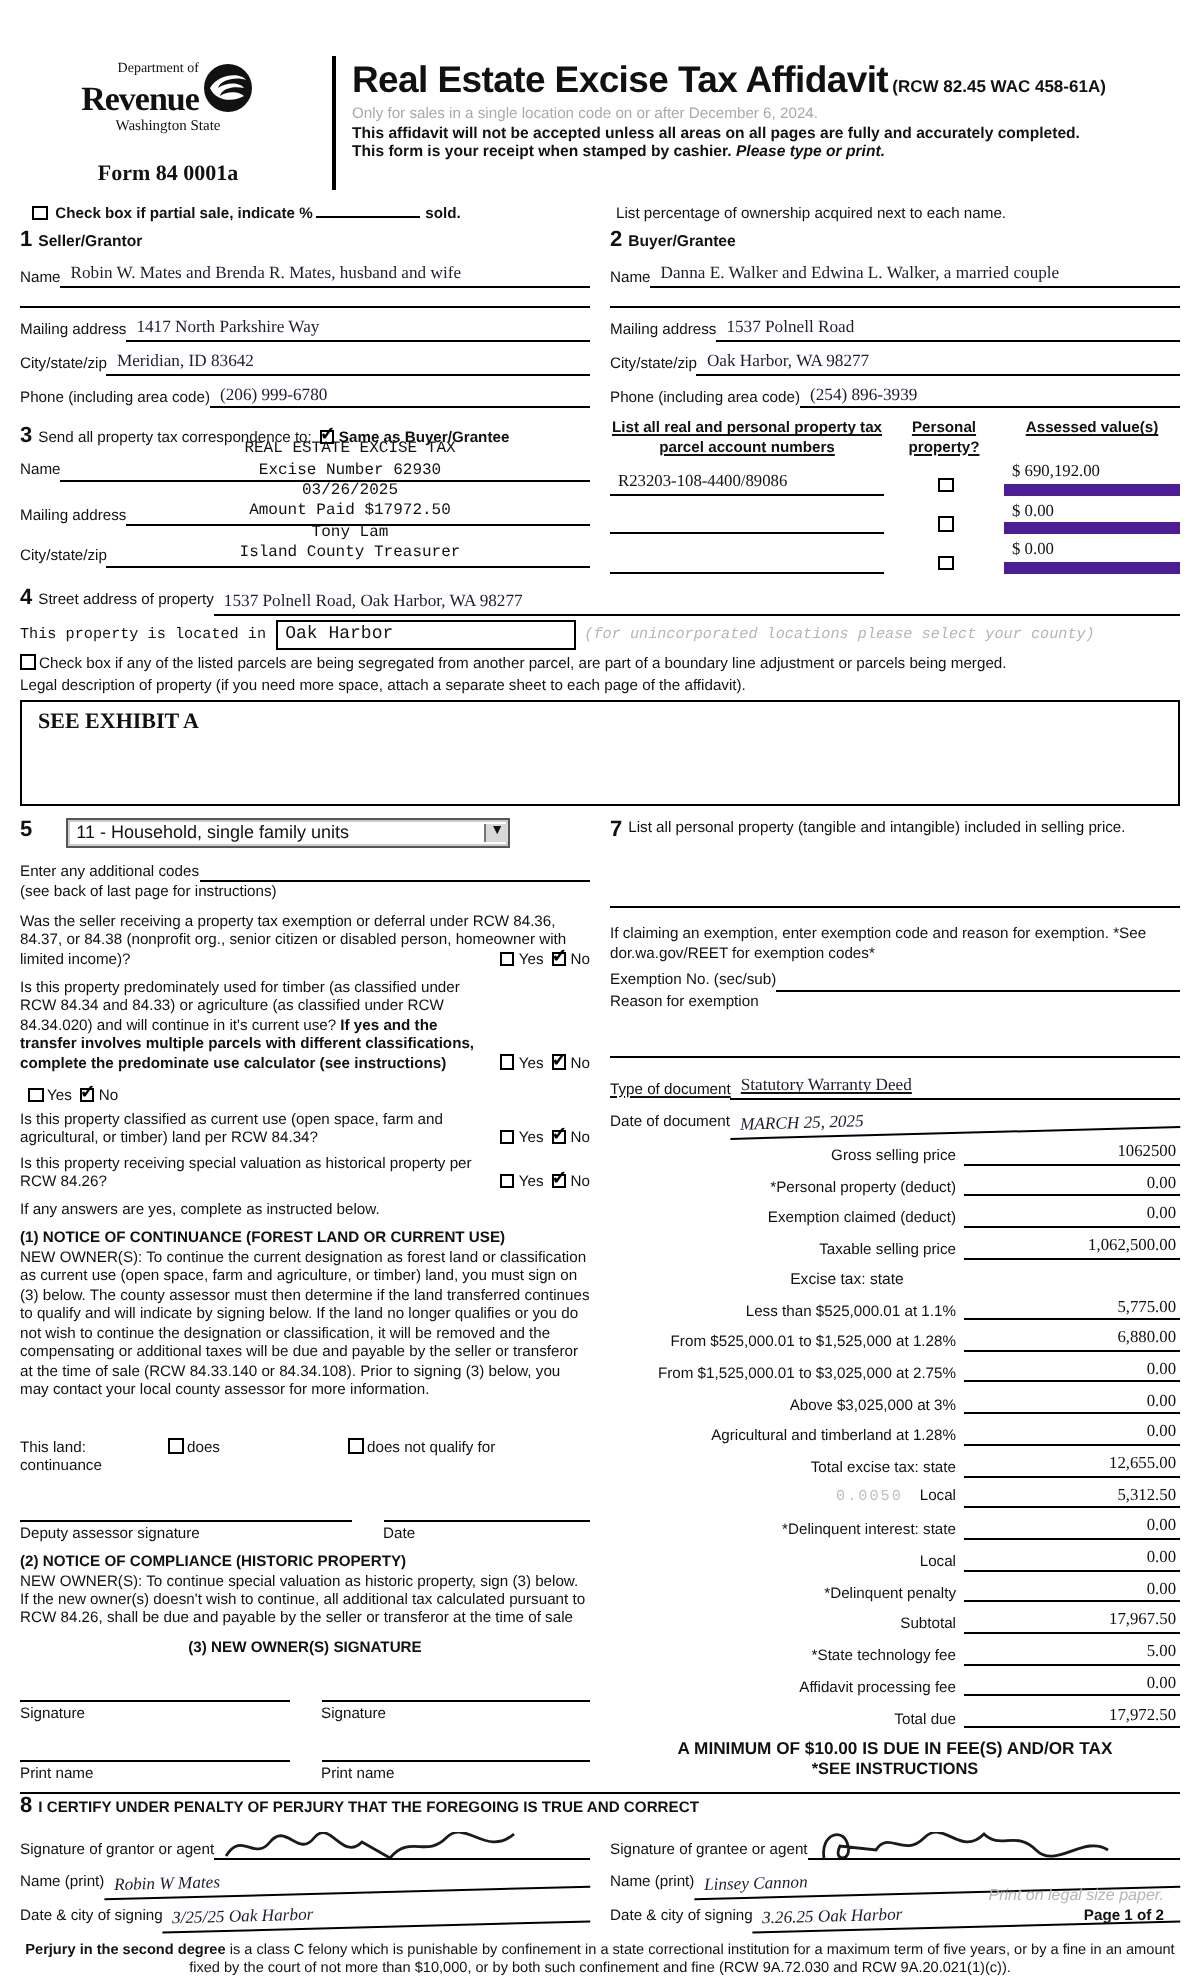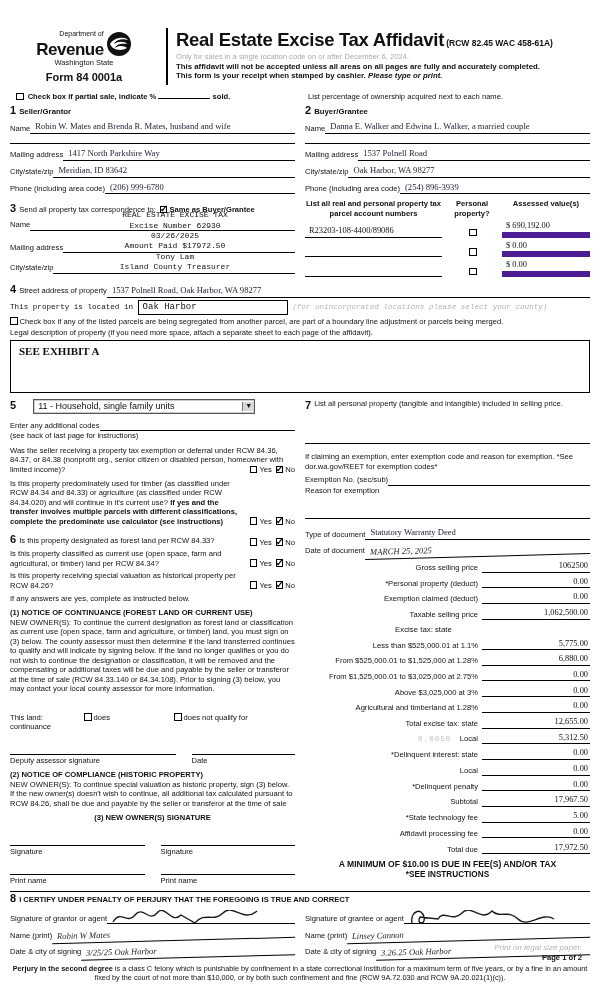--- a/index.html
+++ b/index.html
@@ -2,26 +2,26 @@
 <html><head>
 <meta charset="utf-8">
 <style>
   * { margin:0; padding:0; box-sizing:border-box; }
   body { background:#e8e8e8; font-family:"Liberation Sans", sans-serif; }
   .page { width:600px; height:988px; background:#fff; margin:0 auto; position:relative;
           padding:28px 10px 0 10px; color:#111; font-size:7.6px; line-height:1.25; overflow:hidden; }
 
   
   .hdr { display:flex; align-items:flex-start; }
-  .hdr-left { width:148px; text-align:center; padding-top:2px; }
+  .hdr-left { width:148px; text-align:center; padding-top:2px;font-family:Liberation Serif, serif; }
   .logo-row { display:flex; align-items:center; justify-content:center; gap:2px; }
   .dept-small { font-size:7px; text-align:right; }
   .dept-big { font-size:17px; font-weight:bold; letter-spacing:-0.5px; }
   .dept-state { font-size:7.5px; margin-top:-2px; }
-  .form-no { font-size:11px; font-weight:bold; margin-top:4px; }
+  .form-no { font-size:11px; font-weight:bold; margin-top:14px; }
   .hdr-divider { width:2px; background:#000; align-self:stretch; margin:0 8px; }
   .hdr-right { flex:1; }
   .title-line { font-size:18.5px; font-weight:bold; letter-spacing:-0.3px; }
   .title-rcw { font-size:8.5px; font-weight:bold; }
   .gray-note { color:#aaa; font-size:7.6px; margin-top:1px; }
   .bold-note { font-weight:bold; font-size:7.8px; }
 
   .topline { display:flex; justify-content:space-between; margin:7px 2px 2px 2px; }
 
   .cols { display:flex; gap:10px; }
@@ -38,21 +38,21 @@
 
   .cb { display:inline-block; width:7.5px; height:7.5px; border:1.1px solid #000;
         vertical-align:-1px; position:relative; margin:0 2px 0 4px; background:#fff; }
   .cb.on::after { content:"✓"; position:absolute; left:-1px; top:-3.5px; font-size:9.5px; font-weight:bold; color:#000; }
 
   .stampwrap { position:relative; }
   .stamp { position:absolute; left:60px; top:-2px; width:210px; text-align:center;
            font-family:"Liberation Mono", monospace; font-size:8px; line-height:1.3; color:#111; }
 
   
-  .ptab-head { display:flex; font-weight:bold; text-align:center; margin-top:5px; }
+  .ptab-head { display:flex; font-weight:bold; text-align:center; margin-top:5px;text-decoration:underline; }
   .ptab-row { display:flex; align-items:flex-end; margin-top:3px; }
   .ptab-num { flex:1; border-bottom:1px solid #000; font-family:"Liberation Serif", serif; font-size:8.4px; padding-left:4px; }
   .ptab-cb { width:60px; text-align:center; }
   .ptab-val { width:88px; border-bottom:6px solid #4c1d95; font-family:"Liberation Serif", serif; font-size:8.4px; padding-left:4px; }
 
   .located-box { border:1px solid #000; width:150px; padding:1px 4px; font-size:9px; display:inline-block; }
   .gray-italic { color:#b5b5b5; font-style:italic; }
 
   .legalbox { border:1.3px solid #000; height:53px; padding:4px 8px; margin-top:2px;
               font-family:"Liberation Serif", serif; font-weight:bold; font-size:11px; }
@@ -259,21 +259,20 @@
           <div class="qtext">Was the seller receiving a property tax exemption or deferral under RCW 84.36, 84.37, or 84.38 (nonprofit org., senior citizen or disabled person, homeowner with limited income)?</div>
         </div>
       <div style="text-align:right;margin-top:-9px;"><span class="yn"><span class="cb"></span><span>Yes</span><span class="cb on"></span><span>No</span></span></div>
 
       <div class="q" style="margin-top:4px;">
         <div class="qtext"><span>Is this property predominately used for timber (as classified under RCW 84.34 and 84.33) or agriculture (as classified under RCW 84.34.020) and will continue in it's current use? </span><b><span>If yes and the transfer involves multiple parcels with different classifications, complete the predominate use calculator (see instructions)</span></b></div>
         <span class="yn"><span class="cb"></span><span>Yes</span><span class="cb on"></span><span>No</span></span>
       </div>
 
       <div class="q" style="margin-top:7px;">
-        <div class="qtext"><span class="secnum">6</span><span>Is this property designated as forest land per RCW 84.33?</span></div>
         <span class="yn"><span class="cb"></span><span>Yes</span><span class="cb on"></span><span>No</span></span>
       </div>
       <div class="q" style="margin-top:2px;">
         <div class="qtext">Is this property classified as current use (open space, farm and agricultural, or timber) land per RCW 84.34?</div>
         <span class="yn"><span class="cb"></span><span>Yes</span><span class="cb on"></span><span>No</span></span>
       </div>
       <div class="q" style="margin-top:3px;">
         <div class="qtext">Is this property receiving special valuation as historical property per RCW 84.26?</div>
         <span class="yn"><span class="cb"></span><span>Yes</span><span class="cb on"></span><span>No</span></span>
       </div>
@@ -333,21 +332,21 @@
         </div>
       <div class="blankline" style="margin-top:22px;"></div>
       <div style="margin-top:8px;">If claiming an exemption, enter exemption code and reason for exemption. *See dor.wa.gov/REET for exemption codes*</div>
       <div class="fl">
           <span class="lbl">Exemption No. (sec/sub)</span>
           <span class="val"></span>
         </div>
       <div>Reason for exemption</div>
       <div class="blankline" style="margin-top:14px;"></div>
 
-      <div class="fl" style="margin-top:8px;">
+      <div class="fl" style="margin-top:8px;text-decoration:underline;">
           <span class="lbl">Type of document</span>
           <span class="val">Statutory Warranty Deed</span>
         </div>
       <div class="fl">
           <span class="lbl">Date of document</span>
           <span class="val hw hw-big" style="border-bottom:1px solid #000;">MARCH 25, 2025</span>
         </div>
 
       <div class="mrow">
           <span class="mlabel">Gross selling price</span>

